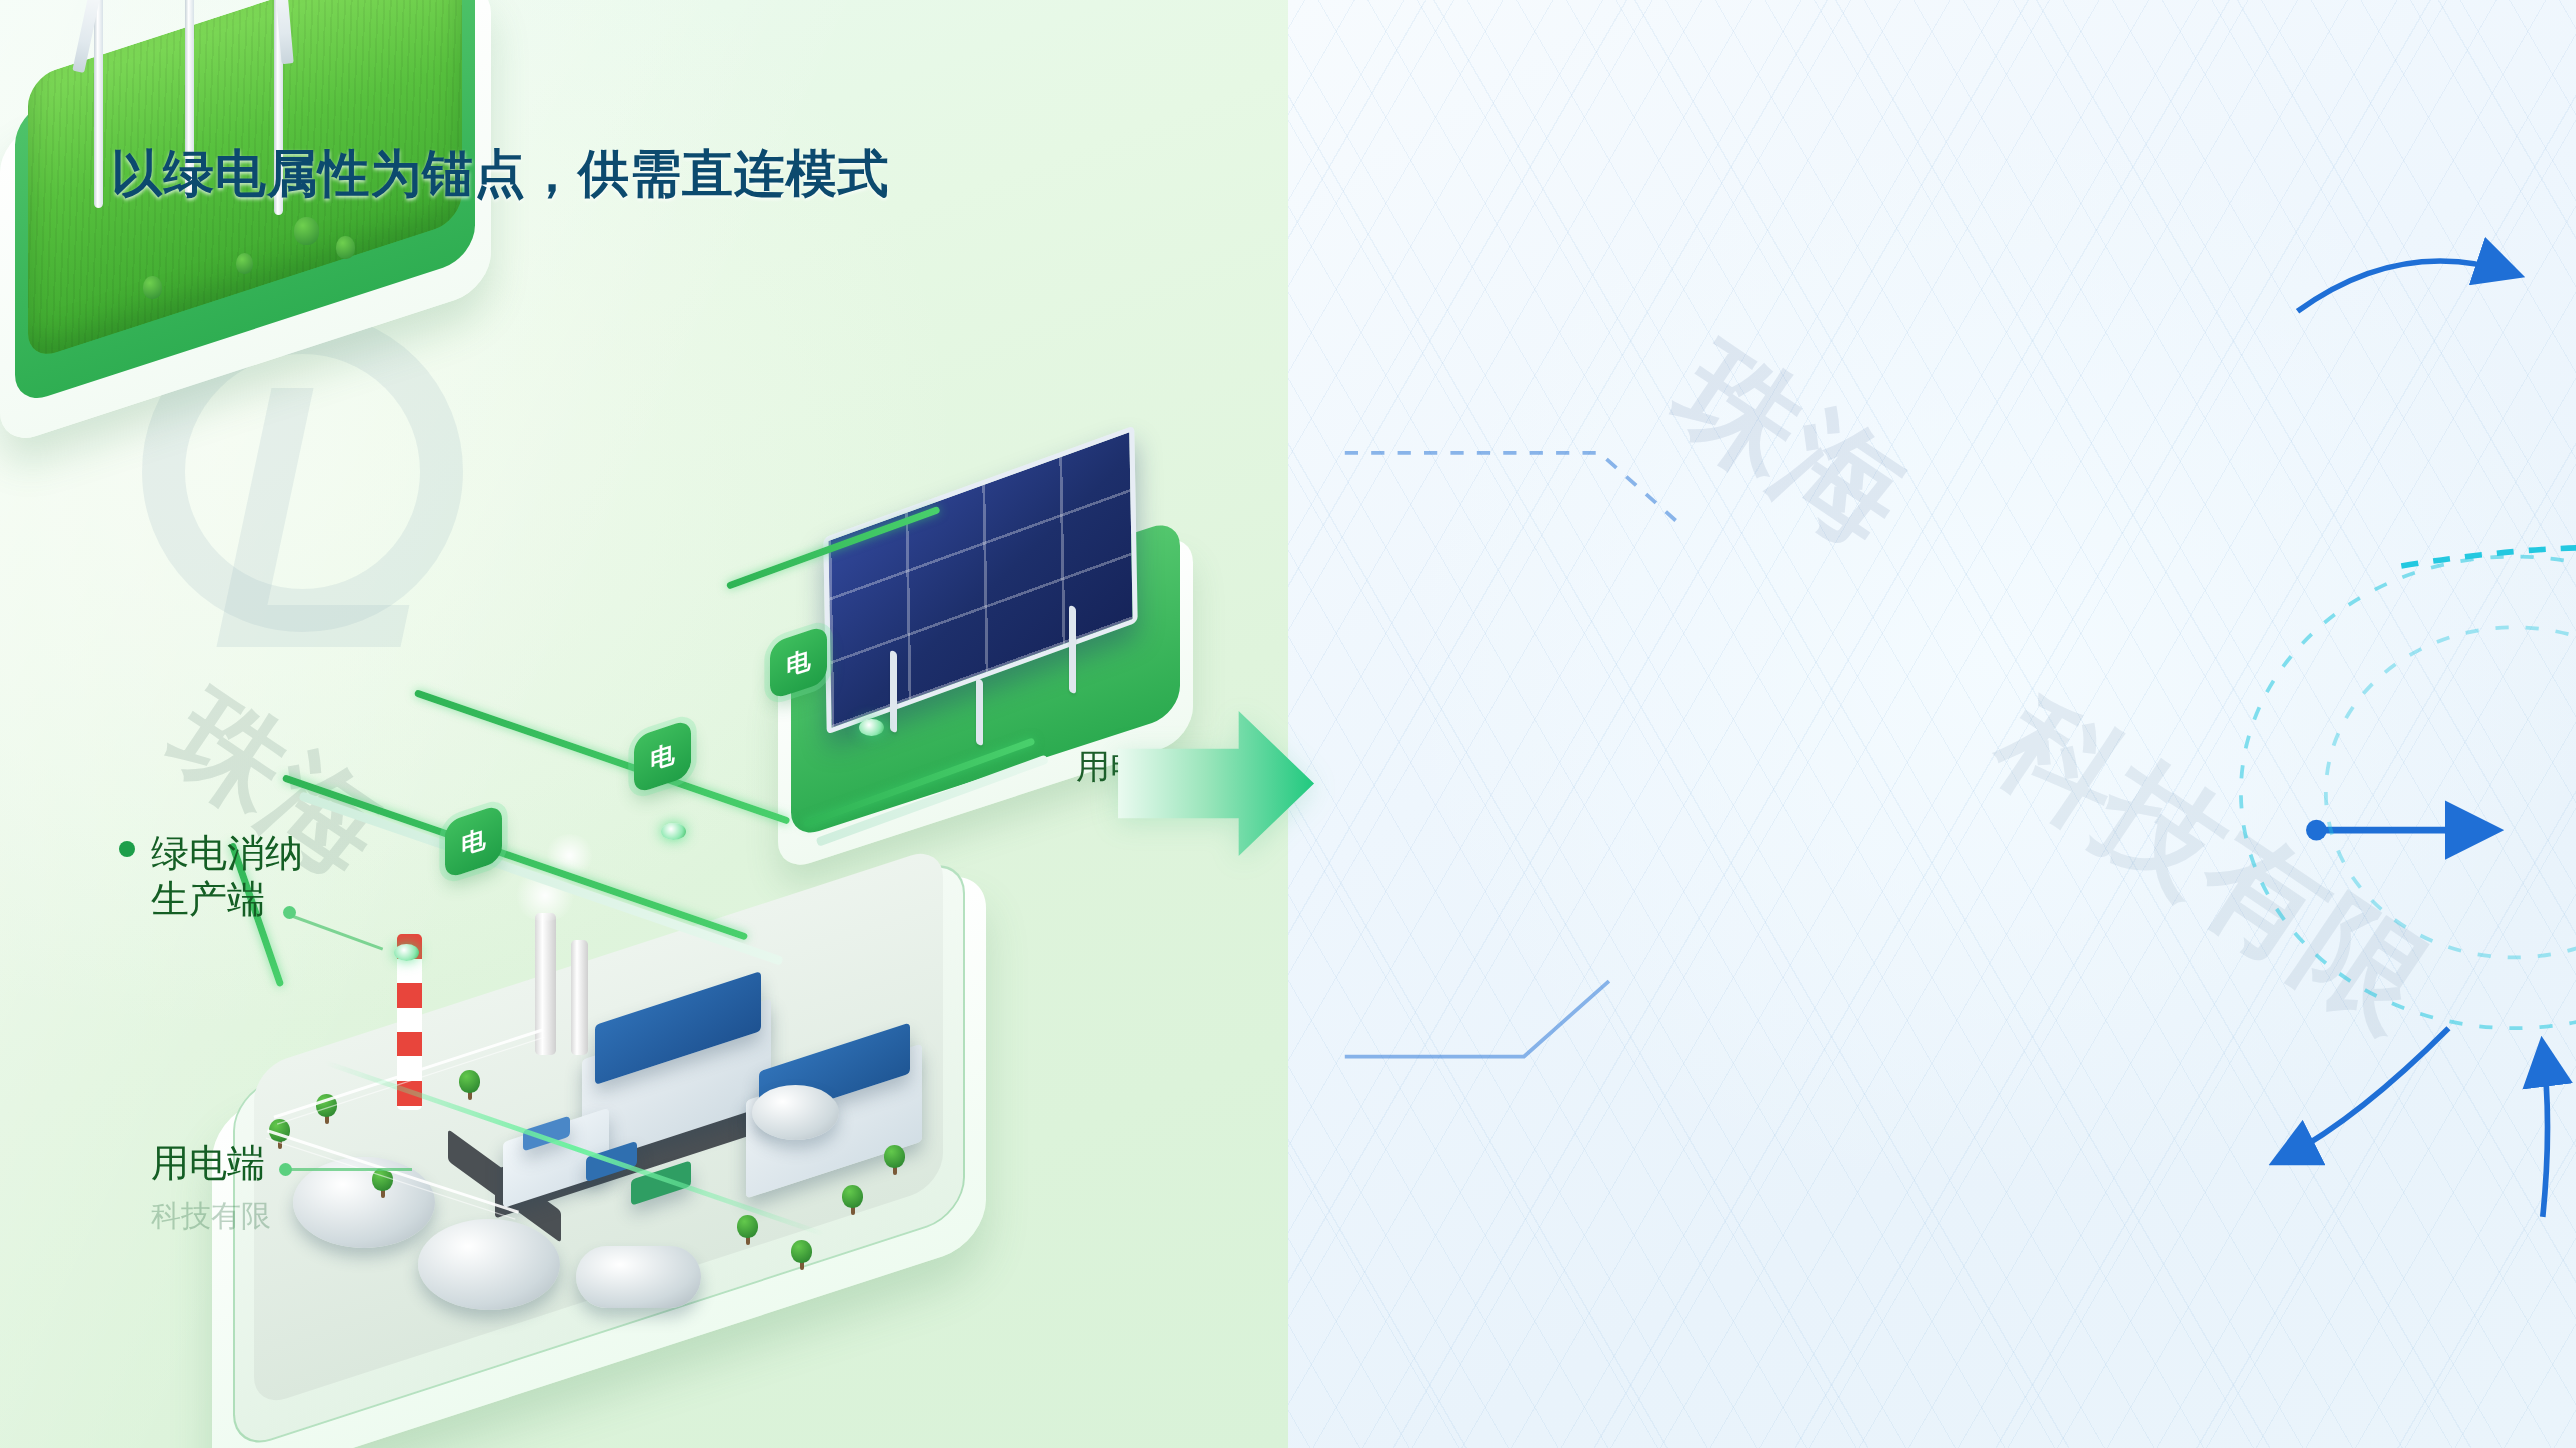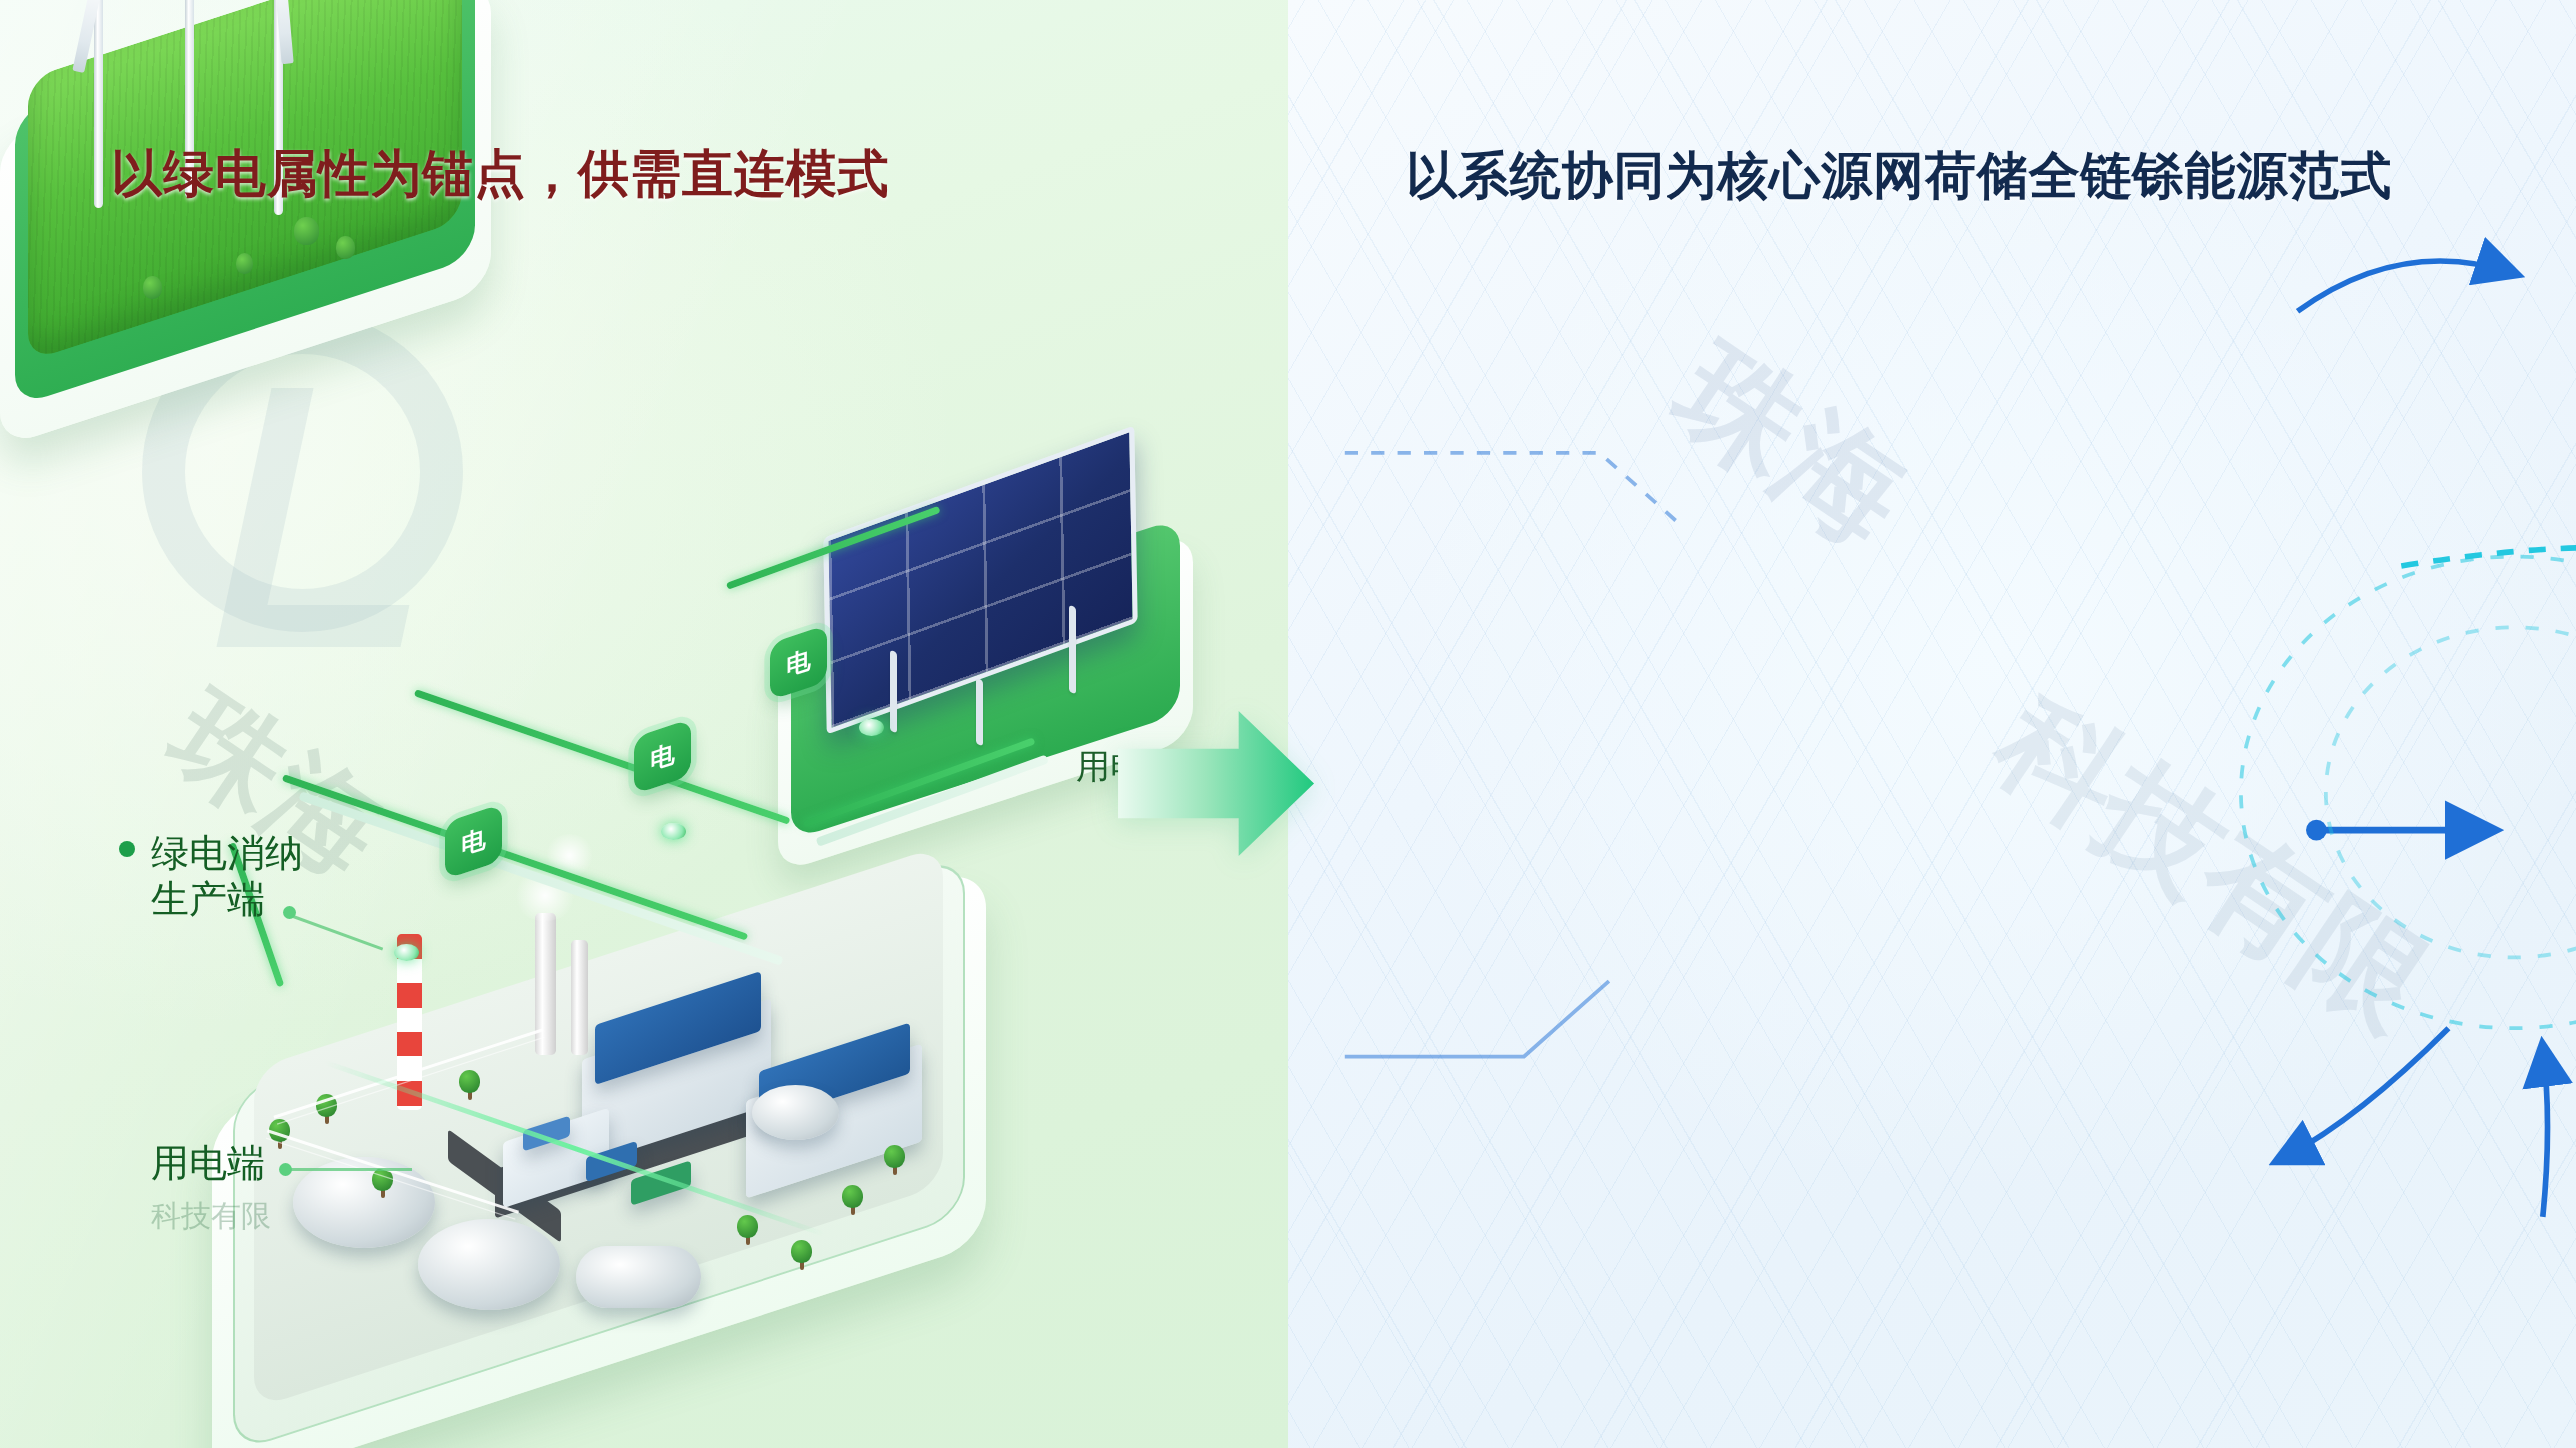--- a/index.html
+++ b/index.html
@@ -46,21 +46,21 @@
       repeating-linear-gradient(60deg, rgba(140,185,225,.13) 0 1.4px, rgba(0,0,0,0) 1.4px 174px),
       repeating-linear-gradient(-60deg, rgba(140,185,225,.13) 0 1.4px, rgba(0,0,0,0) 1.4px 174px);
   }
 
   
   .title{
     position:absolute; white-space:nowrap;
     font-weight:700; letter-spacing:0.9px;
   }
   .title-left{
-    left:111px; top:140px; font-size:51px; color:#7f1d1d;
+    left:111px; top:140px; font-size:51px; color:#0c4a6e;
     text-shadow:0 1.9px 3.8px rgba(255,255,255,.75);
   }
   .title-right{
     left:1406px; top:142px; font-size:51px; color:#122a4e;
     text-shadow:0 1.9px 3.8px rgba(255,255,255,.6);
   }
 
   
   .wm{
     position:absolute; pointer-events:none; user-select:none;
@@ -448,16 +448,15 @@
       <linearGradient id="agr" x1="0" y1="0" x2="1" y2="0">
         <stop offset="0%" stop-color="#eafaf0"></stop>
         <stop offset="45%" stop-color="#9ae5bb"></stop>
         <stop offset="100%" stop-color="#21c97f"></stop>
       </linearGradient>
     </defs>
     <path d="M0,58 L128,58 L128,18 L208,95 L128,172 L128,132 L0,132 Z" fill="url(#agr)"></path>
   </svg>
 
   <div class="title title-left">以绿电属性为锚点，供需直连模式</div>
-  <div class="title title-right">以系统协同为核心源网荷储全链铩能源范式</div>
 
 </div>
 
 
 </body></html>

